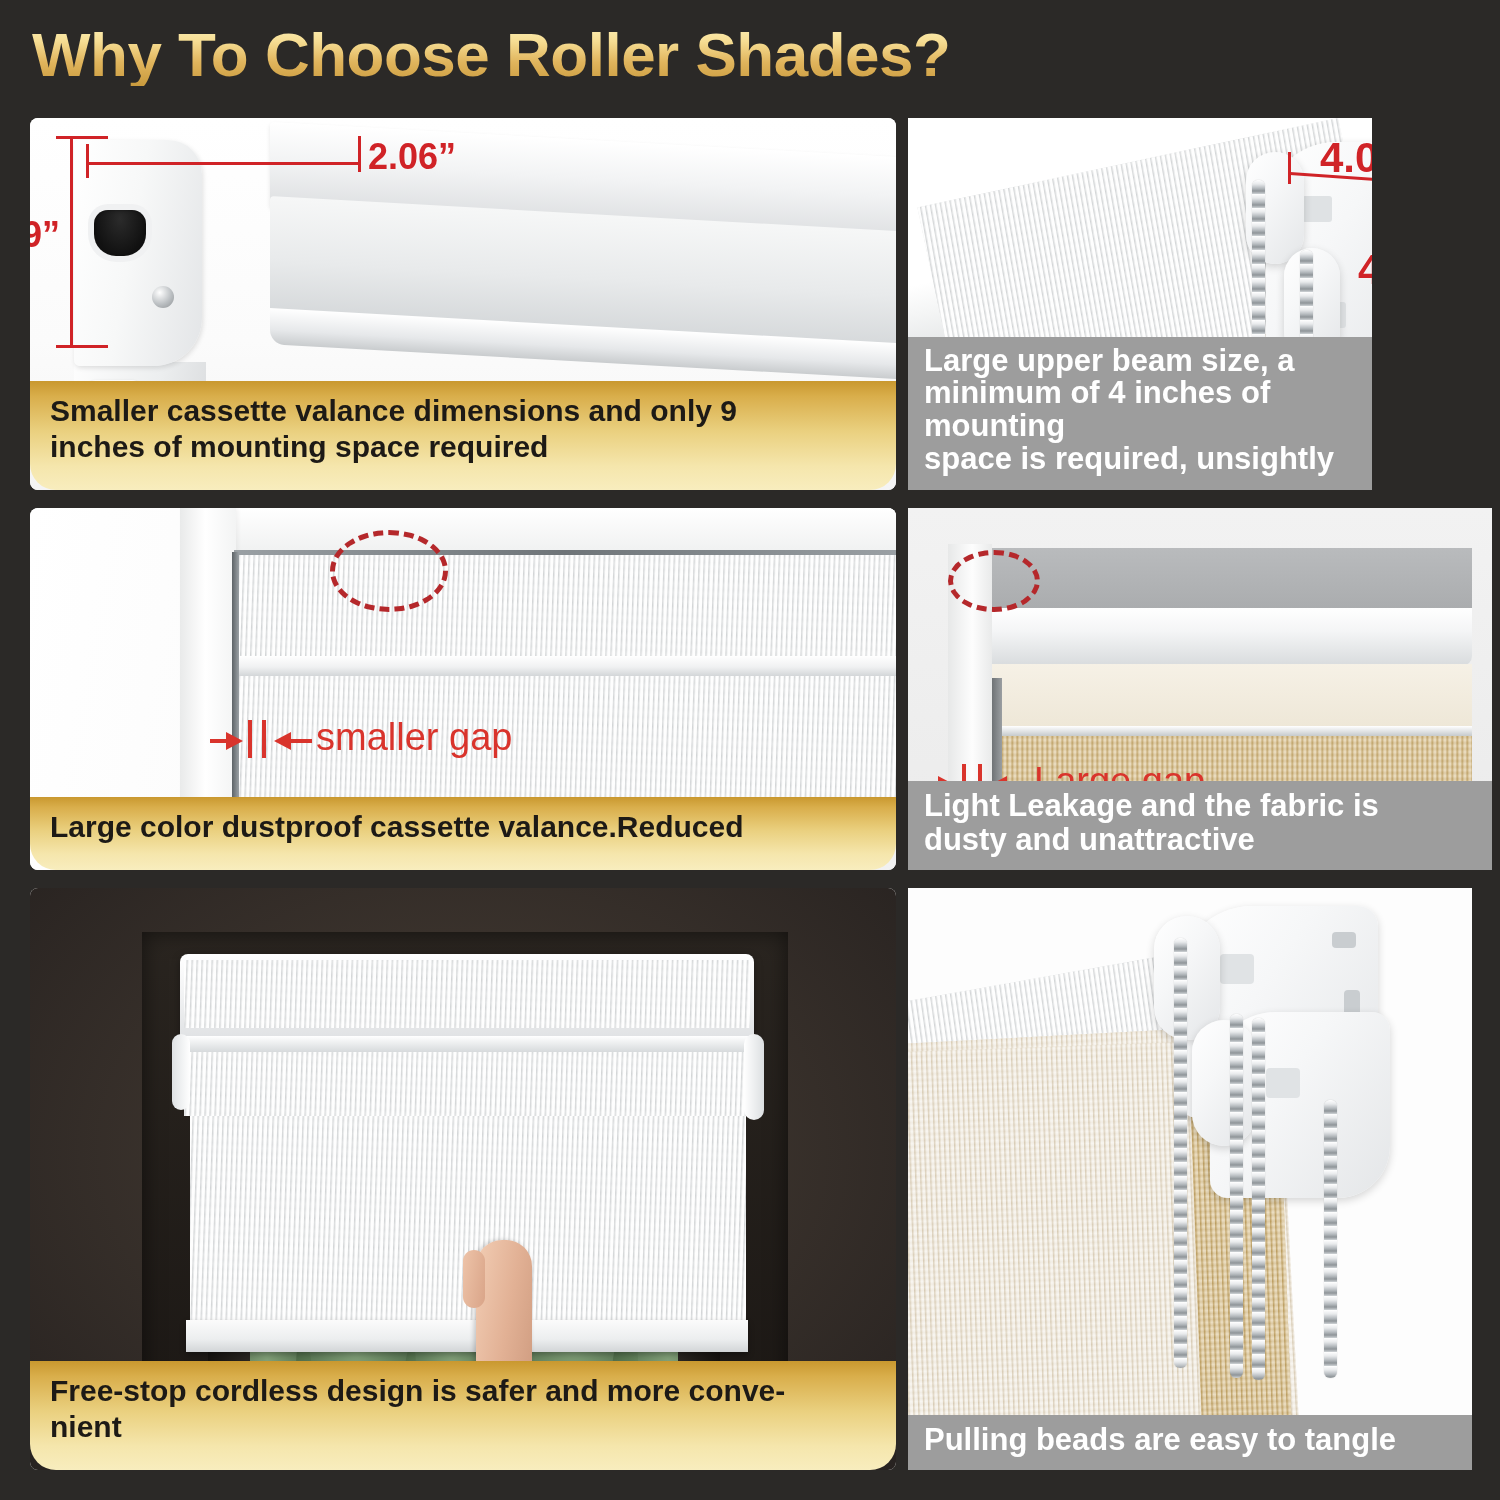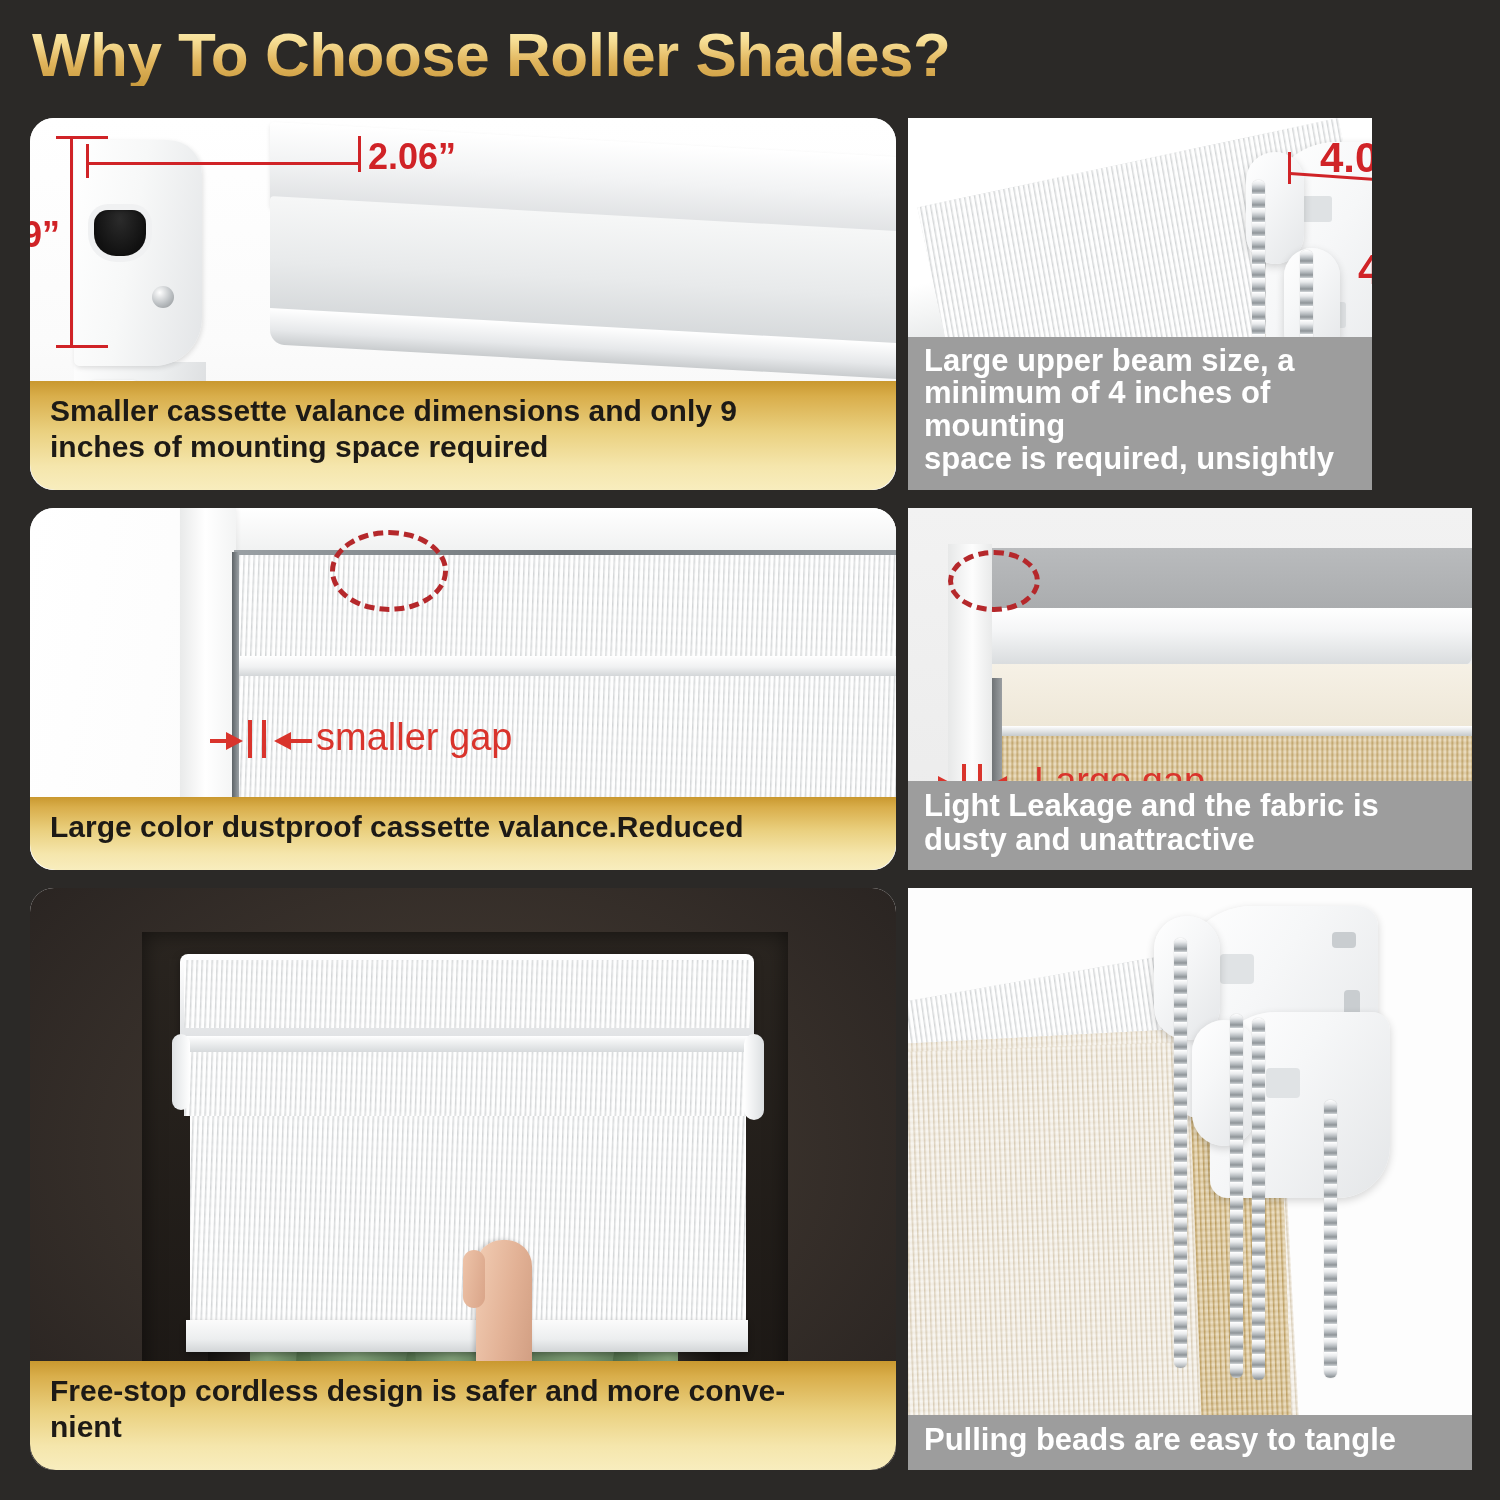--- a/index.html
+++ b/index.html
@@ -37,21 +37,21 @@
     color: transparent;
     -webkit-text-fill-color: transparent;
   }
 
   
   .panel {
     position: absolute;
     overflow: hidden;
     background: #ffffff;
   }
-  .panel.good { border-radius: 24px; }
+  .panel.good { border-radius: 8px; }
   .panel.bad  { border-radius: 0; }
 
   .photo {
     position: absolute;
     left: 0; top: 0; right: 0; bottom: 0;
     overflow: hidden;
   }
 
   
   .caption {
@@ -400,21 +400,21 @@
       <div class="arrowL" style="left:244px; top:224px;"></div>
       <div class="arrowstem" style="left:260px; top:231px; width:22px;"></div>
       <div class="gaplabel" style="left:286px; top:208px; font-size:38px;">smaller gap</div>
     </div>
 
     <div class="caption gold" style="font-size:30px; line-height:1.18;">
       <span class="line">Large color dustproof cassette valance.Reduced</span>
     </div>
   </div>
 
-  <div class="panel bad" style="left:908px; top:508px; width:564px; height:362px;">
+  <div class="panel bad" style="left:908px; top:508px; width:564px; height:362px;padding-left:20px;">
     <div class="photo">
       <div id="p4-wall"></div>
       <div style="position:absolute; left:80px; top:40px; width:484px; height:66px;
                   background:linear-gradient(180deg,#b9bbbd 0%,#a9abad 100%);"></div>
       <div style="position:absolute; left:78px; top:100px; width:486px; height:58px;
                   background:linear-gradient(180deg,#ffffff 0%,#f4f5f6 40%,#d8dbdd 100%);
                   border-radius:0 0 10px 10px;"></div>
       <div style="position:absolute; left:78px; top:156px; width:486px; height:64px;
                   background:linear-gradient(180deg,#f6f1e6 0%,#eee7d7 100%);"></div>
       <div style="position:absolute; left:78px; top:218px; width:486px; height:10px;

